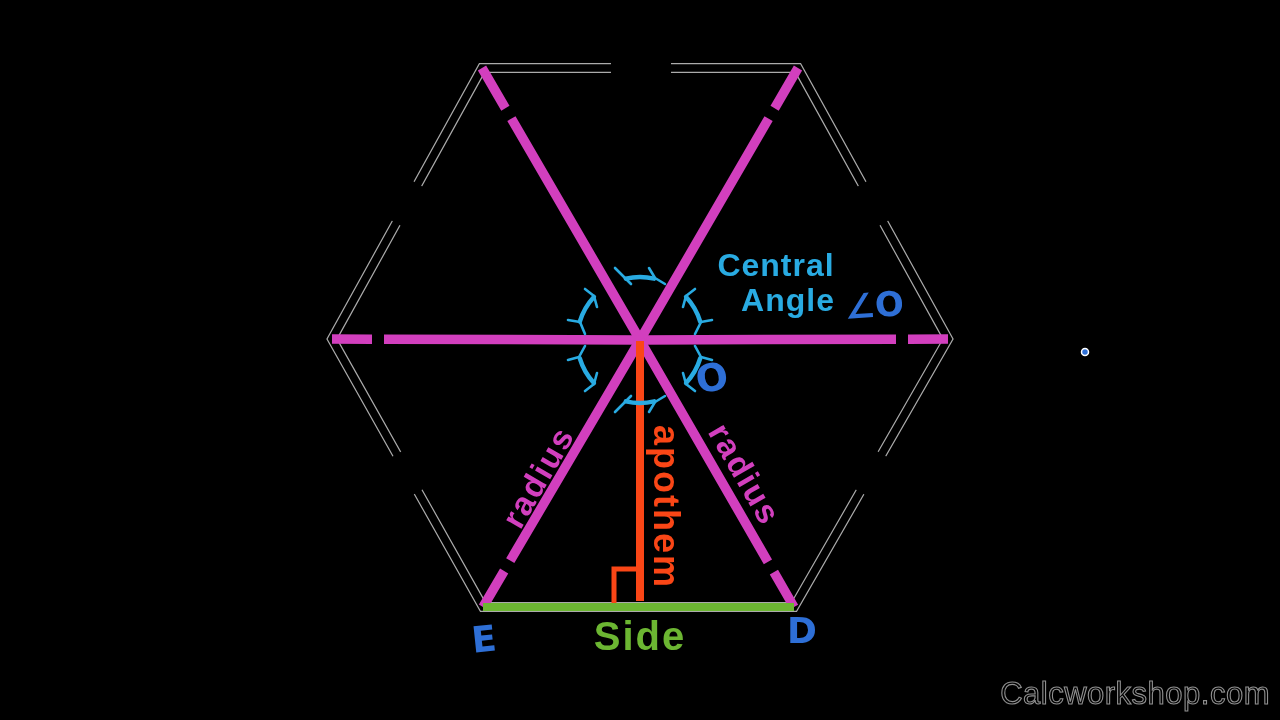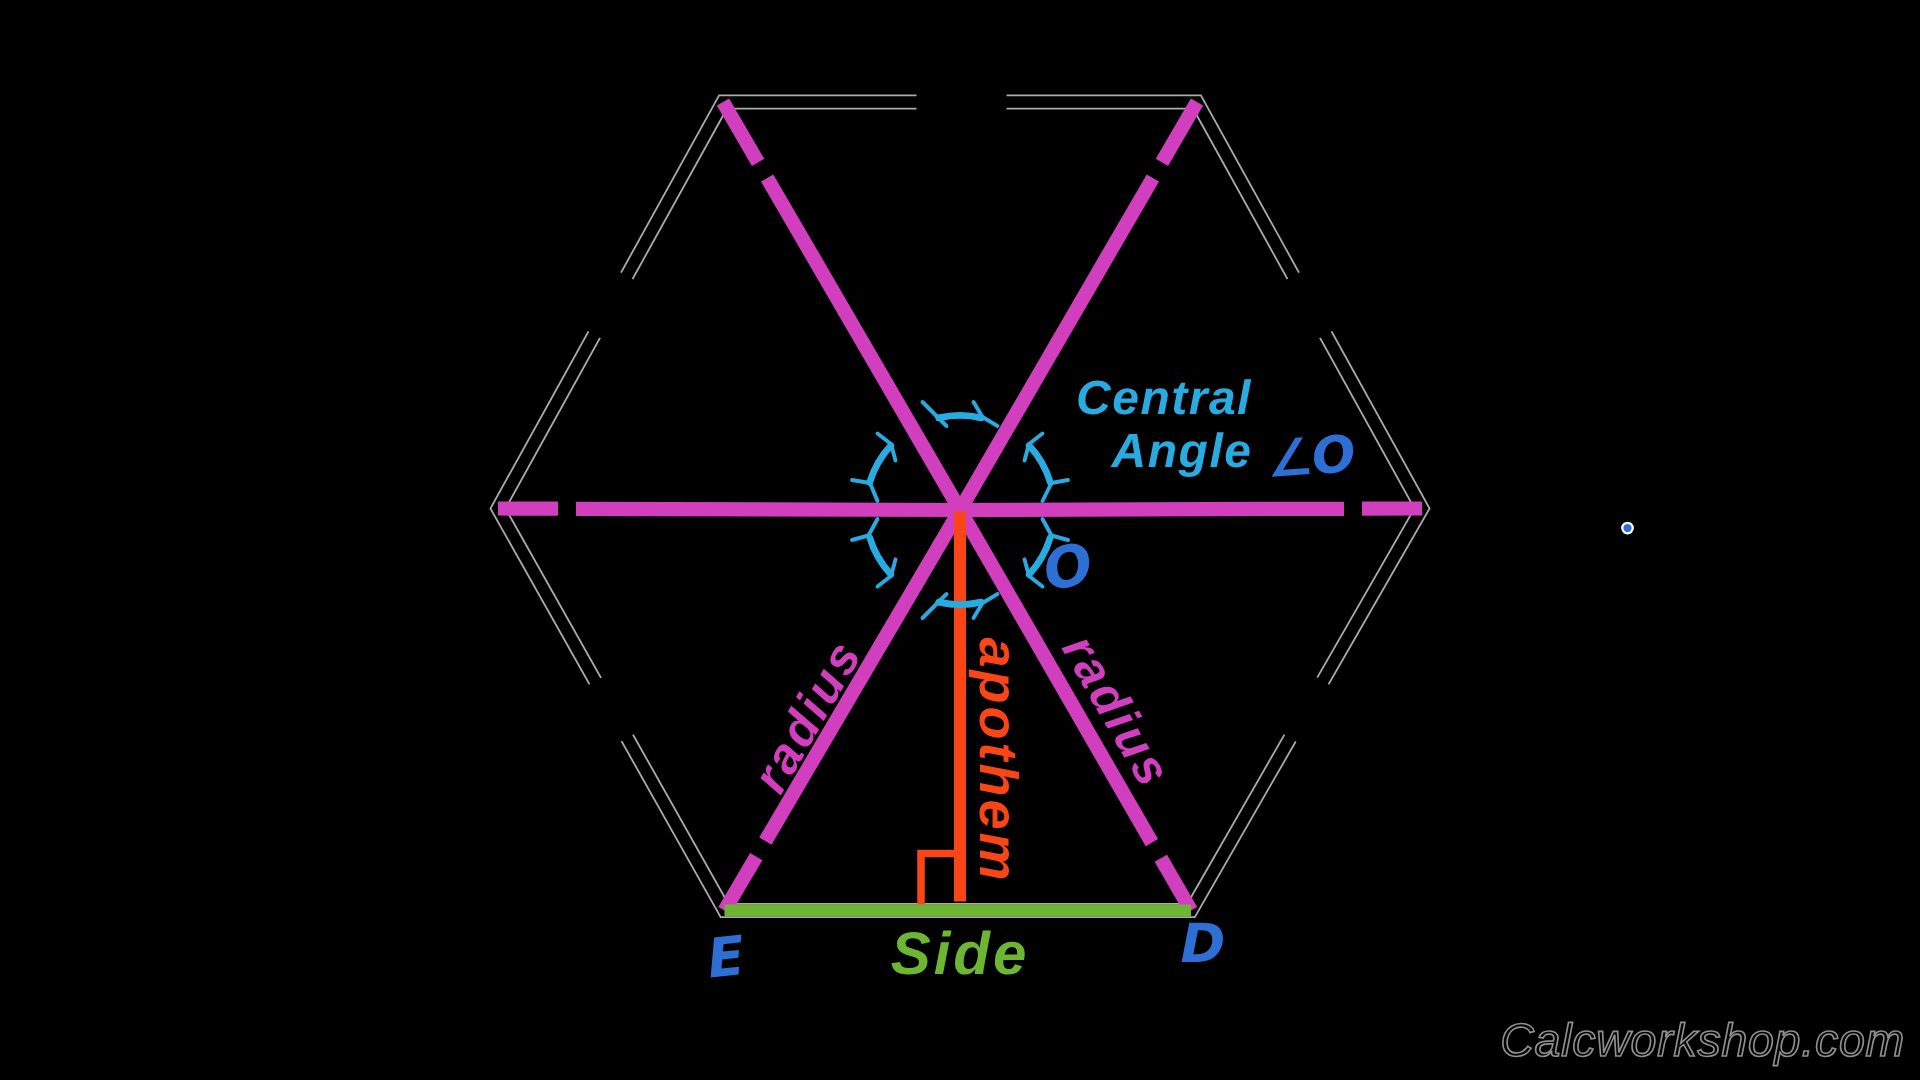--- a/index.html
+++ b/index.html
@@ -9,21 +9,20 @@
     width: 1280px;
     height: 720px;
     overflow: hidden;
   }
   .stage {
     position: relative;
     width: 1180px;
     height: 720px;
     background: var(--background, #000);
     font-family: "Liberation Sans", sans-serif;
-    font-style: italic;
   }
   svg { display: block; }
 
   .hex-halo   { fill: none; stroke: var(--hex-outline); stroke-width: 10; opacity: 0.85; }
   .hex-core   { fill: none; stroke: var(--background);  stroke-width: 7.6; }
   .edge-tick  { stroke: var(--background); stroke-width: 15; }
 
   .radius-line  { stroke: var(--magenta); stroke-width: 9.5; stroke-dasharray: 256 12 999; }
   .apothem-line { stroke: var(--orange);  stroke-width: 8; }
   .side-line    { stroke: var(--green);   stroke-width: 8; }

